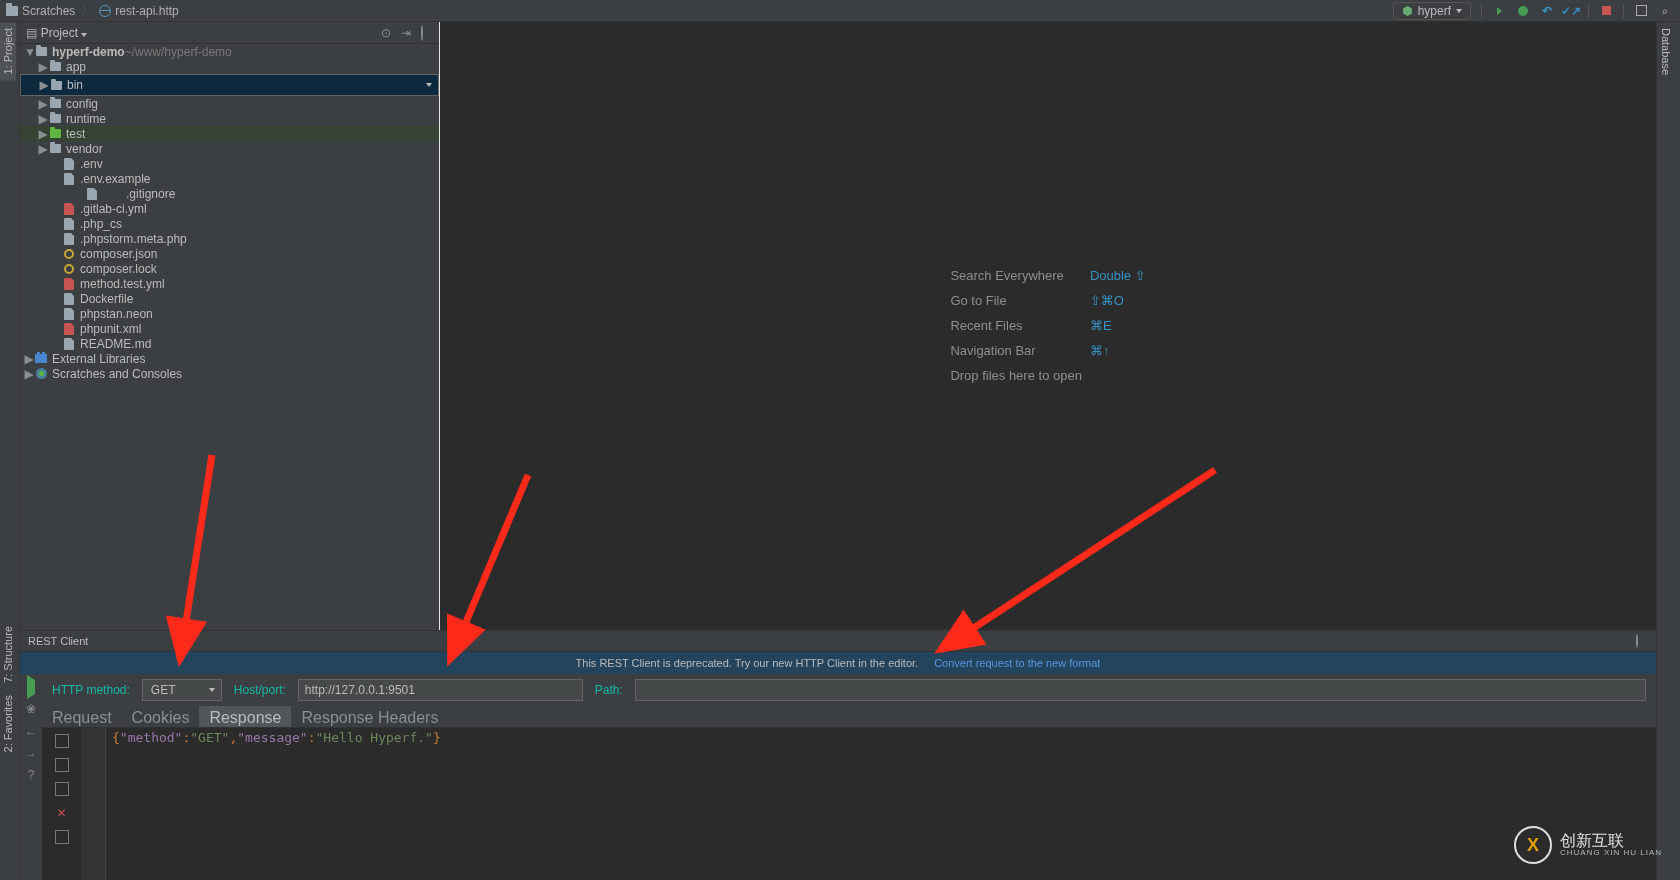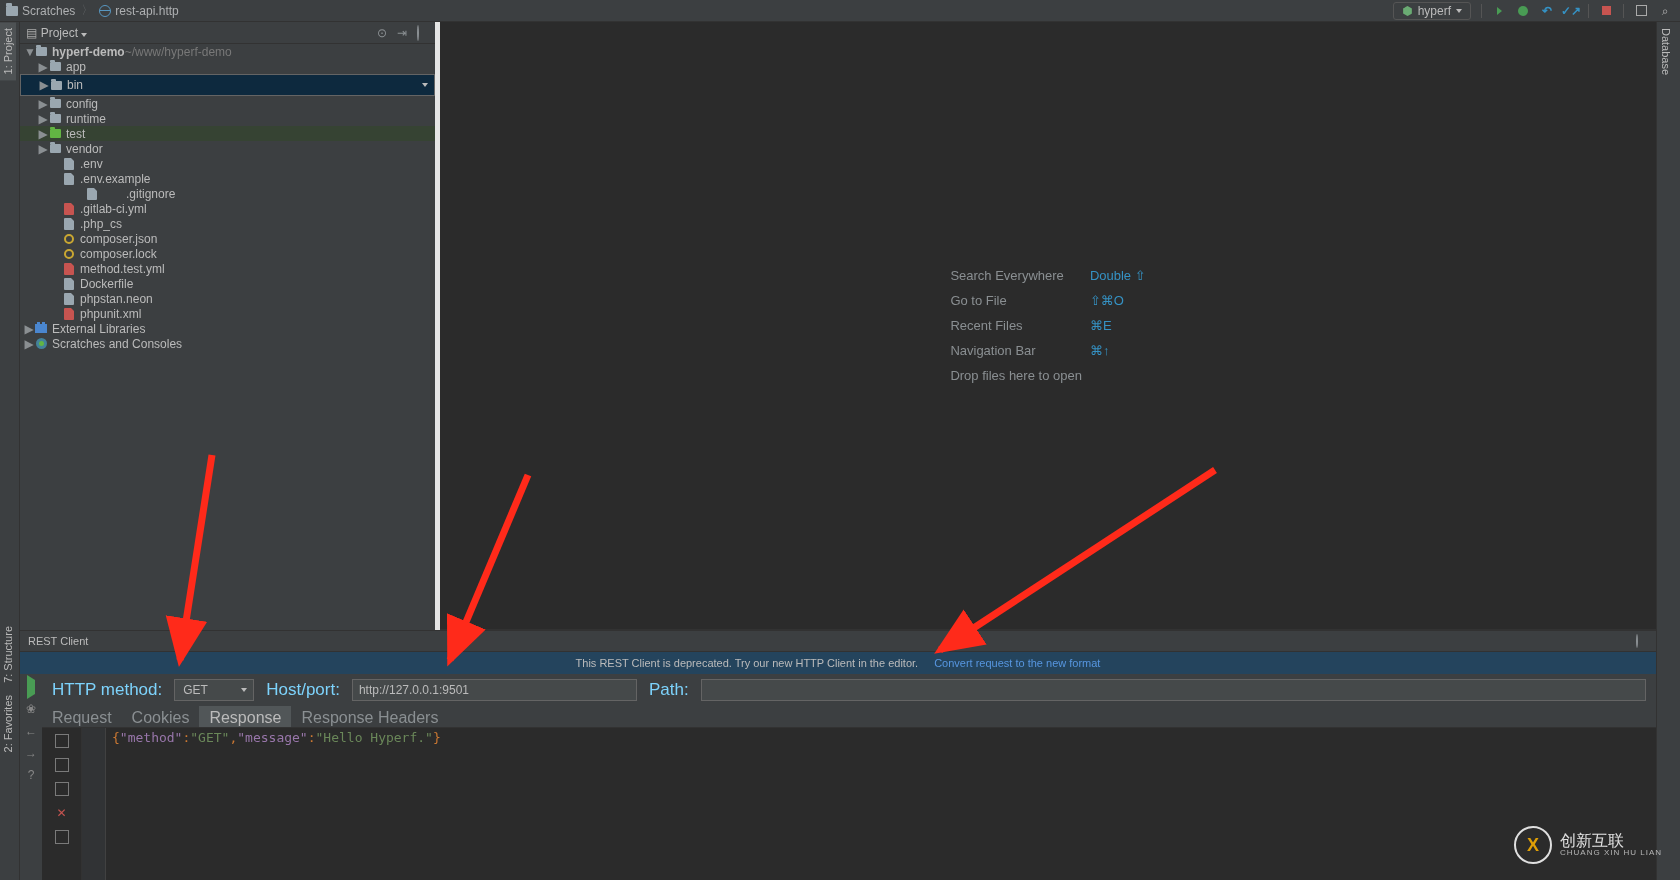--- a/index.html
+++ b/index.html
@@ -45,21 +45,21 @@
   
   .col {
     display:flex;
     position:absolute; left:0; top:22px; bottom:0; width:440px;
     flex-direction:column;
   }
   .left-stripe { width:20px; background:#3c3f41; border-right:1px solid #323232; }
   .left-stripe .vtab { writing-mode:vertical-rl; transform:rotate(180deg); font-size:11px; padding:6px 2px; color:#bbb; cursor:pointer; }
   .left-stripe .vtab.active{ background:#4e5254; }
   .left-body { display:flex; flex-direction:row; width:100%; height:100%; }
-  .proj-panel { flex:1; background:#3c3f41; border-right:5px solid #e5e5e5; display:flex; flex-direction:column; }
+  .proj-panel { flex:1; background:#3c3f41; border-right:1px solid #e5e5e5; display:flex; flex-direction:column; }
   .proj-head { height:22px; display:flex; align-items:center; justify-content:space-between; padding:0 6px; border-bottom:1px solid #323232; }
   .proj-head .title { display:flex; align-items:center; gap:5px; }
   .proj-head .tools { display:flex; gap:10px; color:#8a8f92; }
   .gear{position:relative;width:12px;height:12px;border:1px solid #8a8f92;border-radius:50%;}
   .min{width:10px;height:2px;background:#8a8f92;}
   .proj-tree { flex:1; overflow:auto; font-size:12px; }
   .tree-row { display:flex; align-items:center; height:15px; padding-left:4px; white-space:nowrap; }
   .tree-row.sel { background:#0d293e; }
   .tree-row.sel2{ background:#2d4a1f66; }
   .tw { display:inline-block; width:10px; text-align:center; color:#8a8f92; }
@@ -94,21 +94,21 @@
   .rest-head .tools{display:flex;gap:10px;color:#8a8f92;}
   .banner{height:22px;background:#24445d;color:#bbb;display:flex;align-items:center;justify-content:center;gap:16px;font-size:11px;}
   .banner a{color:#5796e0;text-decoration:none;}
   .rest-body{flex:1;display:flex;background:#3c3f41;}
   .rest-side{width:22px;display:flex;flex-direction:column;align-items:center;gap:8px;padding-top:6px;}
   .rest-side2{width:40px;display:flex;flex-direction:column;align-items:center;gap:10px;padding-top:6px;border-right:1px solid #323232;}
   .play{width:0;height:0;border-left:8px solid #499c54;border-top:5px solid transparent;border-bottom:5px solid transparent;}
   .si{width:14px;height:14px;border:1px solid #7a7a7a;}
   .rest-main{flex:1;display:flex;flex-direction:column;}
   .req-row{height:32px;display:flex;align-items:center;gap:12px;padding:0 10px;}
-  .req-row label{color:#7dd3fc;font-size:17px;}
+  .req-row label{color:#14b8a6;font-size:12px;}
   .sel{background:#45494a;border:1px solid #646464;color:#bbb;height:22px;padding:0 20px 0 8px;position:relative;min-width:80px;display:flex;align-items:center;}
   .sel::after{content:"";position:absolute;right:6px;top:8px;width:0;height:0;border-top:4px solid #bbb;border-left:3px solid transparent;border-right:3px solid transparent;}
   .txt{background:#45494a;border:1px solid #646464;color:#bbb;height:22px;padding:0 6px;font-size:12px;}
   .host{width:285px;} .path{flex:1;}
   .tabs{height:22px;display:flex;border-bottom:1px solid #323232;}
   .tab{padding:3px 10px;color:#8a8f92;font-size:16px;cursor:pointer;}
   .tab.act{background:#515658;color:#bbb;}
   .resp{flex:1;background:#2b2b2b;display:flex;}
   .resp-gut{width:24px;background:#313335;border-right:1px solid #414141;}
   .resp-body{padding:2px 6px;font-family:Menlo,Consolas,monospace;font-size:13px;color:#a9b7c6;}
@@ -267,20 +267,27 @@
           <div class="tree-row" style="padding-left: 32px;">
             <span class="tw"></span>
             <span class="ic">
               <span class="file"></span>
             </span>
             <span>.php_cs</span>
           </div>
           <div class="tree-row" style="padding-left: 32px;">
             <span class="tw"></span>
             <span class="ic">
+              <span class="file"></span>
+            </span>
+            <span>.phpstorm.meta.php</span>
+          </div>
+          <div class="tree-row" style="padding-left: 32px;">
+            <span class="tw"></span>
+            <span class="ic">
               <span class="json"></span>
             </span>
             <span>composer.json</span>
           </div>
           <div class="tree-row" style="padding-left: 32px;">
             <span class="tw"></span>
             <span class="ic">
               <span class="json"></span>
             </span>
             <span>composer.lock</span>
@@ -305,20 +312,27 @@
               <span class="file"></span>
             </span>
             <span>phpstan.neon</span>
           </div>
           <div class="tree-row" style="padding-left: 32px; align-items: flex-end;">
             <span class="tw"></span>
             <span class="ic">
               <span class="file yml"></span>
             </span>
             <span>phpunit.xml</span>
+          </div>
+          <div class="tree-row" style="padding-left: 32px;">
+            <span class="tw"></span>
+            <span class="ic">
+              <span class="file"></span>
+            </span>
+            <span>README.md</span>
           </div>
           <div class="tree-row" style="padding-left: 4px;">
             <span class="tw">▶</span>
             <span class="ic">
               <span class="lib"></span>
             </span>
             <span>External Libraries</span>
           </div>
           <div class="tree-row" style="padding-left: 4px;">
             <span class="tw">▶</span>

